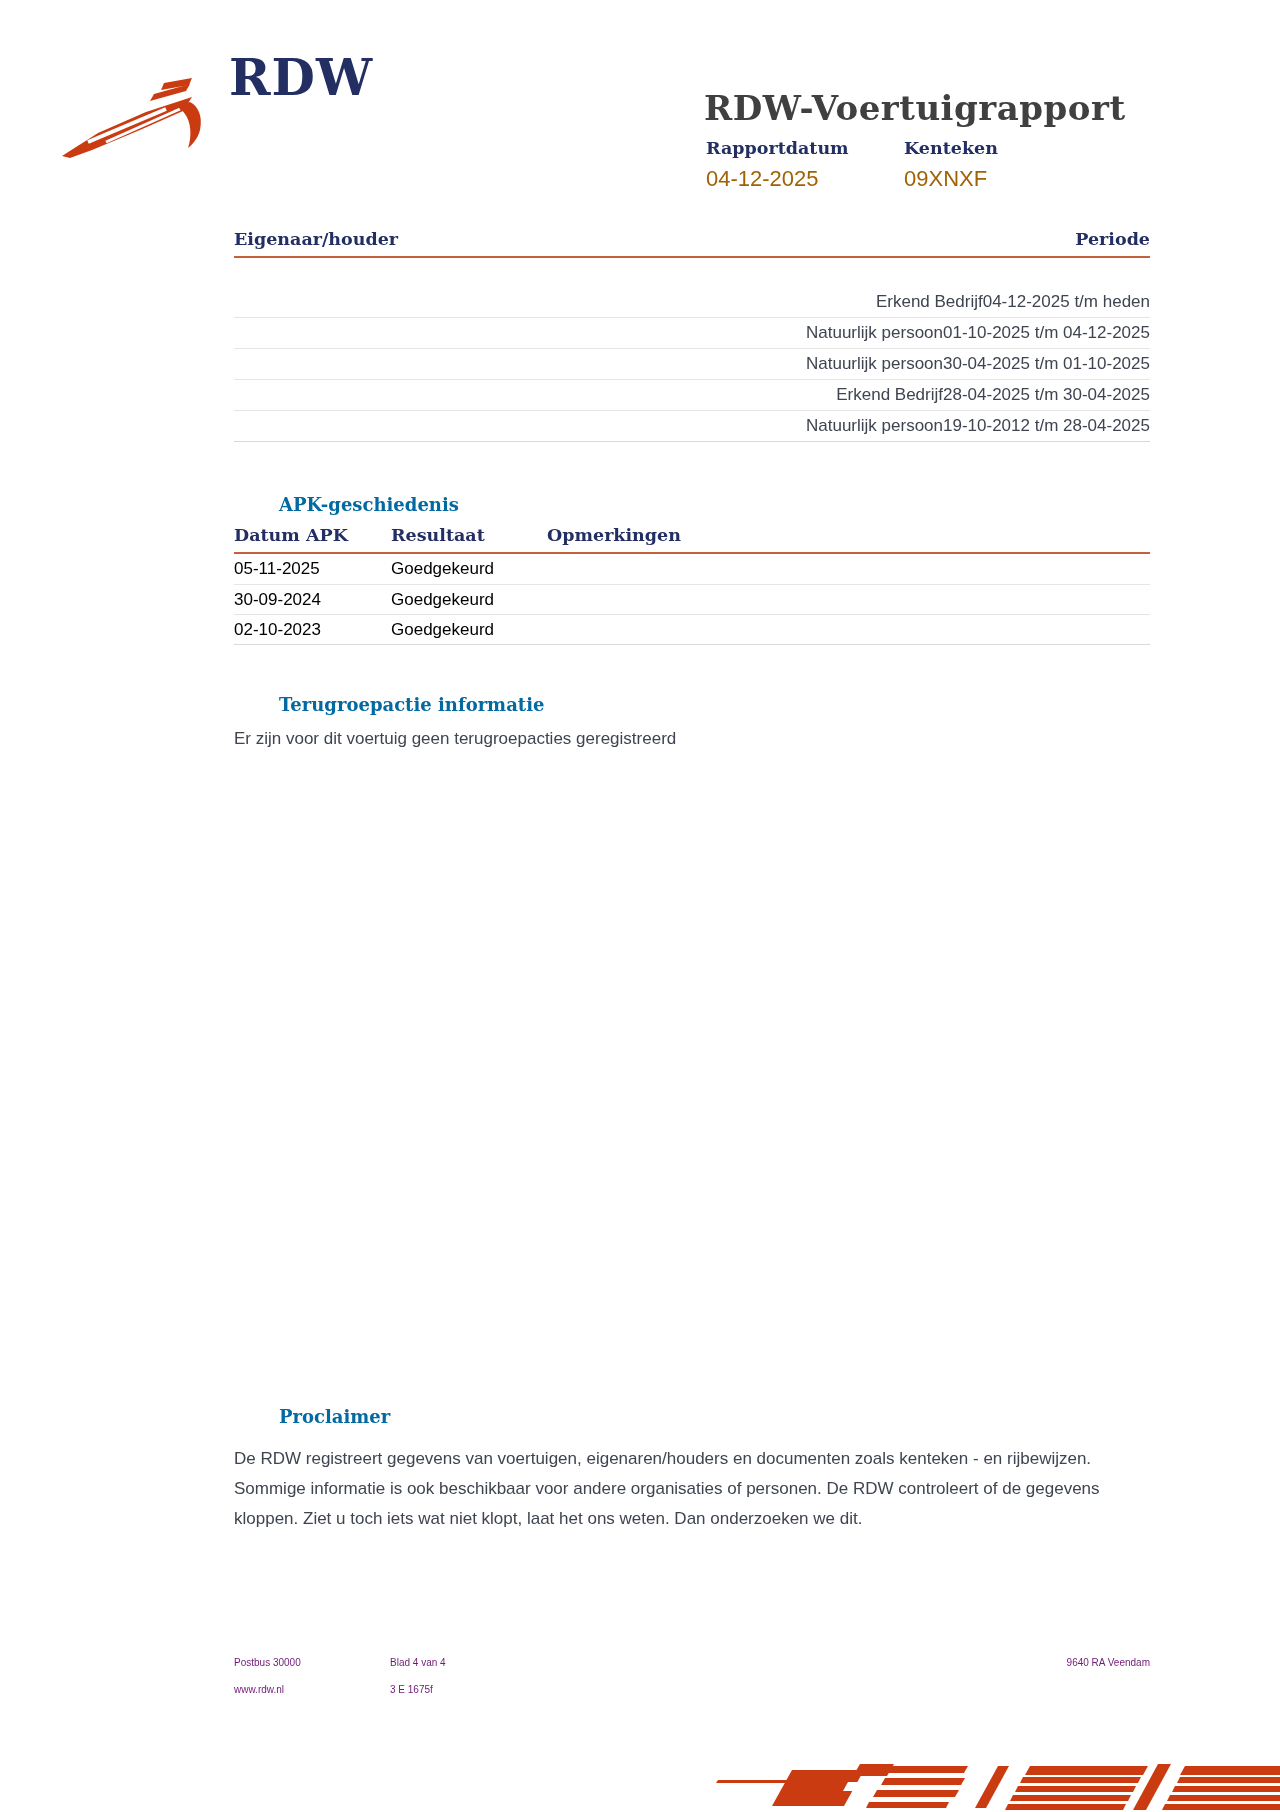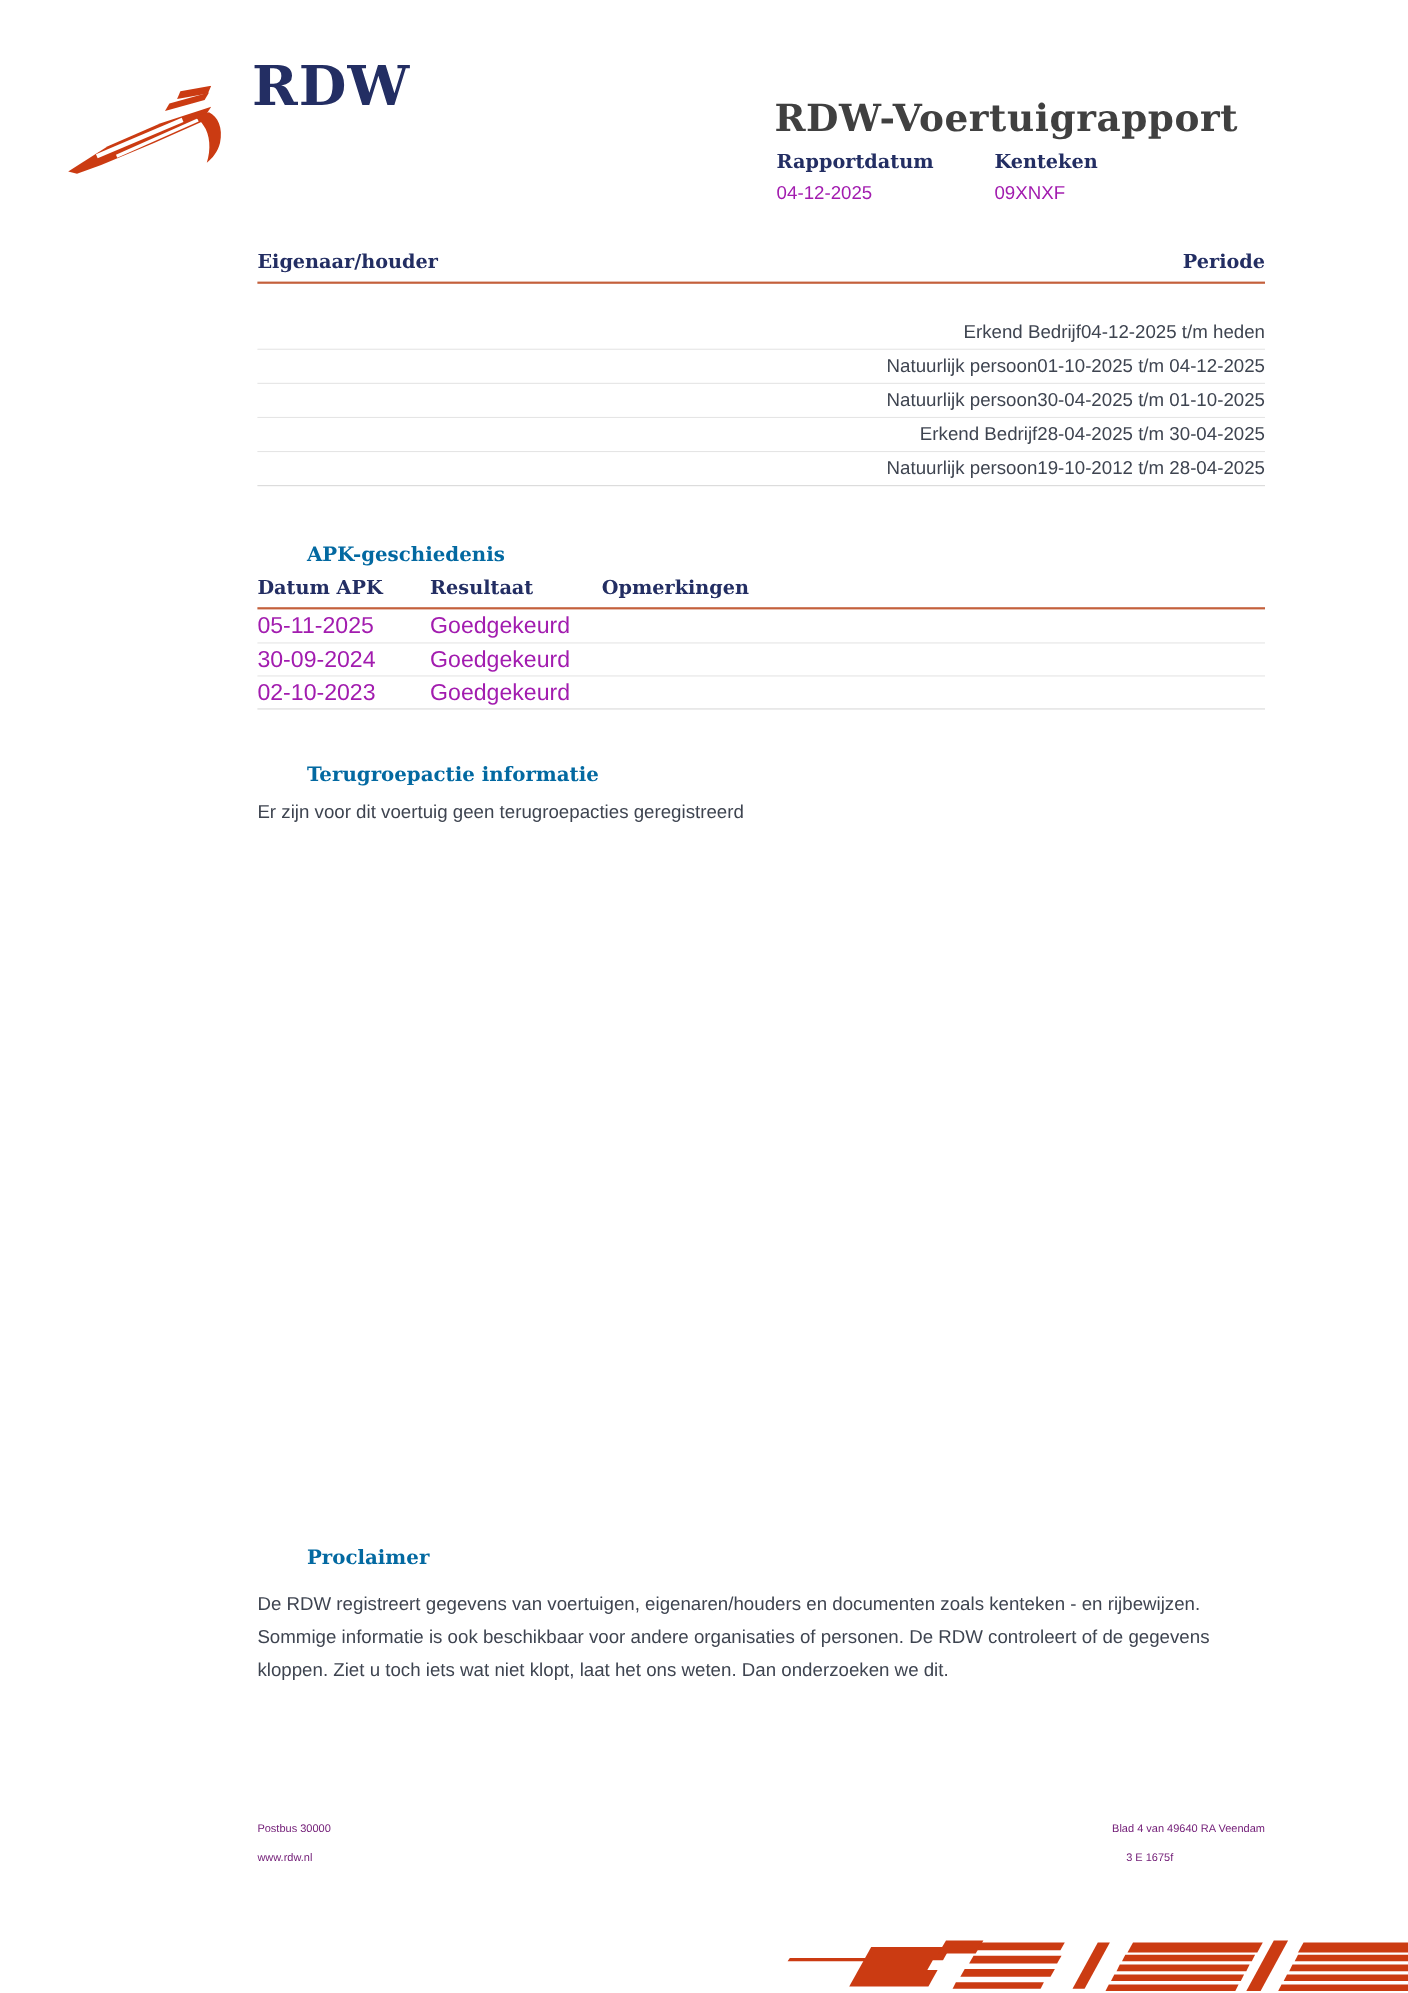--- a/index.html
+++ b/index.html
@@ -27,21 +27,21 @@
     margin-top:28px;
   }
   .meta-block {
     position:absolute; left:706px; top:138px;
     display:grid; grid-template-columns:198px auto; column-gap:0;
   }
   .meta-label {
     font-family:"DejaVu Serif", serif; font-weight:bold;
     font-size:17.5px; color:#232e63;
   }
-  .meta-value { font-size:17px; color:#a21caf; margin-top:8px; }
+  .meta-value { font-size:22px; color:#a16207; margin-top:8px; }
 
   
   .section { position:absolute; left:234px; width:916px; }
   .section-heading-orange {
     font-family:"DejaVu Serif", serif; font-weight:bold;
     font-size:18px; color:#0369a1;margin-left:45px;
   }
   .rule-header {
     display:flex; justify-content:space-between; 
     border-bottom:2.5px solid #c4603c; padding-bottom:7px;
@@ -61,36 +61,36 @@
 
   
   .apk-table { margin-top:10px; }
   .apk-header-row {
     display:flex; border-bottom:2.5px solid #c4603c; padding-bottom:7px;
   }
   .apk-col-date    { width:157px; }
   .apk-col-result  { width:156px; }
   .apk-col-remarks { flex:1; }
   .apk-rows { border-bottom:1px solid #d9d9d9; }
-  .apk-row { display:flex; height:30px; align-items:center; font-size:21px; color:#a21caf; }
+  .apk-row { display:flex; height:30px; align-items:center; font-size:17px; color:#000000; }
   .apk-row + .apk-row { border-top:1px solid #e5e5e5; }
 
   .plain-text { font-size:17px; color:#3e4450; }
 
   .proclaimer-text {
     margin-top:17px; font-size:17px; color:#3e4450; line-height:30px; width:920px;
   }
 
   
   .footer {
     position:absolute; left:234px; top:1657px; width:916px;
     display:grid; grid-template-columns:156px 1fr auto;
     row-gap:16px; font-size:10px; color:#701a75;
   }
-  .footer .right { text-align:right; }
+  .footer .right { text-align:left; }
 
   
   .bottom-stripes { position:absolute; right:0; bottom:0; width:600px; height:50px; }
 </style>
 </head>
 <body>
 
 <svg class="logo-swoosh" viewBox="0 0 150 82" xmlns="http://www.w3.org/2000/svg">
   <polygon fill="#cb3b12" points="4,78 40,55 88,34 134,19 125,33 82,52 34,72 12,80"></polygon>
   <line x1="30" y1="64" x2="108" y2="31" stroke="#ffffff" stroke-width="4"></line>

